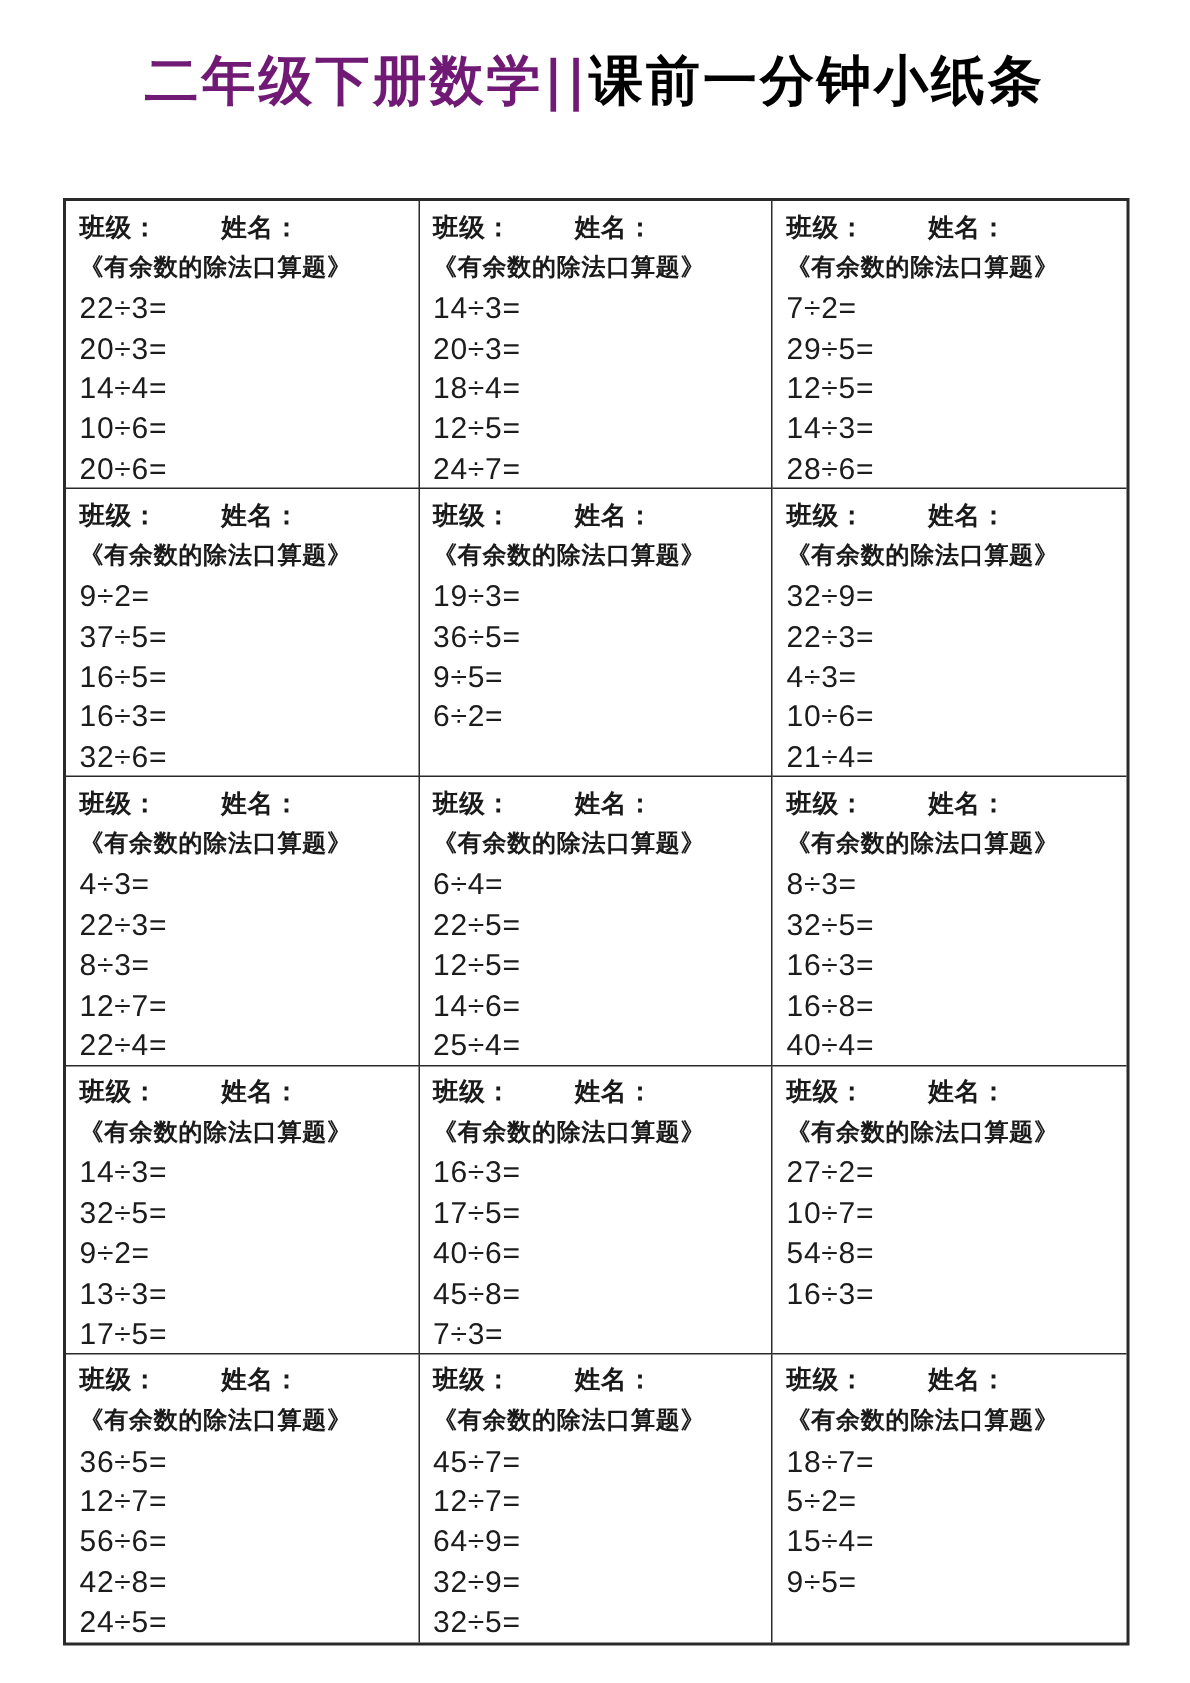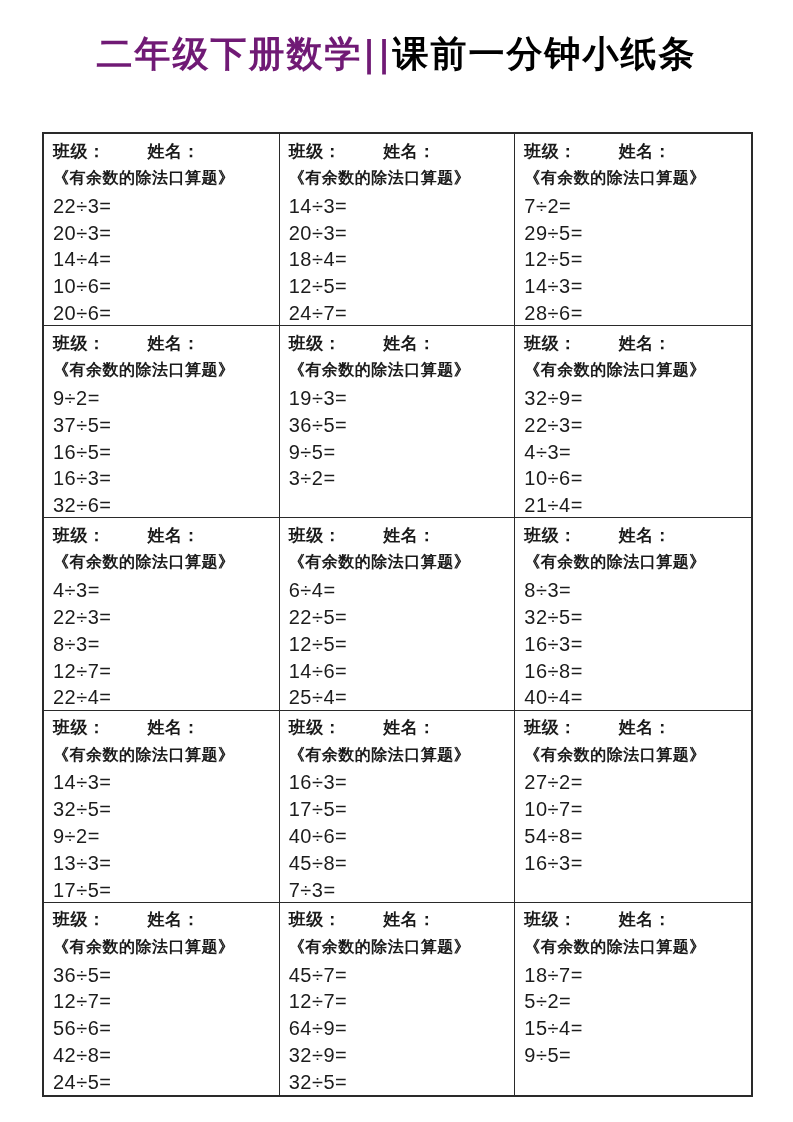--- a/index.html
+++ b/index.html
@@ -153,21 +153,21 @@
   <div class="cell">
     <div class="cell-header">
       <span>班级：</span>
       <span class="name-label">姓名：</span>
     </div>
     <div class="cell-title">《有余数的除法口算题》</div>
     <div>
         <div class="problem">19÷3=</div>
         <div class="problem">36÷5=</div>
         <div class="problem">9÷5=</div>
-        <div class="problem">3÷2=</div>
+        <div class="problem">6÷2=</div>
       </div>
   </div>
 
   <div class="cell">
     <div class="cell-header">
       <span>班级：</span>
       <span class="name-label">姓名：</span>
     </div>
     <div class="cell-title">《有余数的除法口算题》</div>
     <div>

